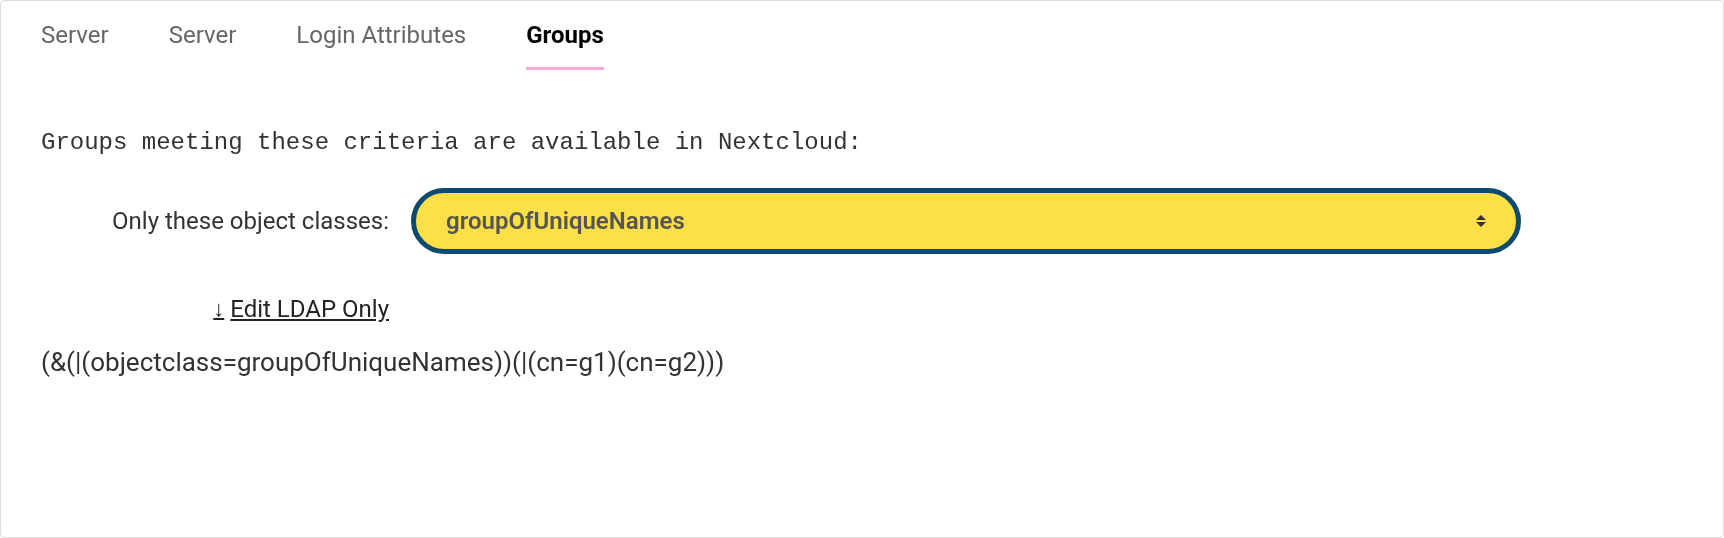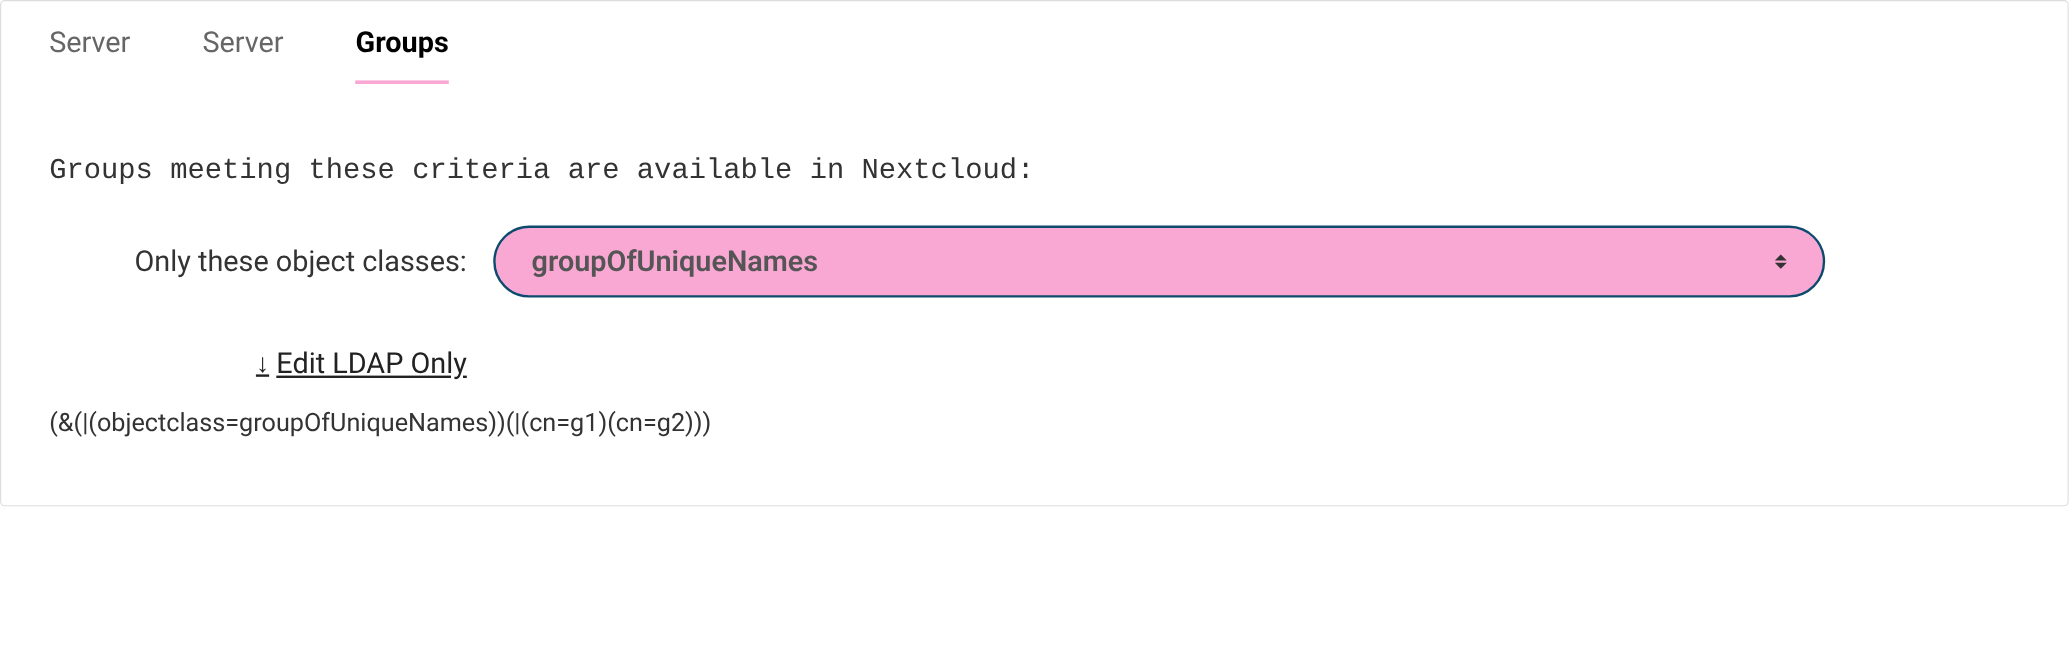--- a/index.html
+++ b/index.html
@@ -5,21 +5,21 @@
     * { box-sizing: border-box; margin: 0; padding: 0; }
     body {
       font-family: -apple-system, BlinkMacSystemFont, "Segoe UI", Roboto, "Helvetica Neue", Arial, sans-serif;
       background: #fff;
       color: #222;
     }
     .panel {
       border: 1px solid #ddd;
       border-radius: 4px;
       width: 1724px;
-      height: 422px;
+      height: 538px;
       padding: 0;
       position: relative;
     }
     .tabs {
       display: flex;
       gap: 60px;
       padding: 20px 40px 0 40px;
     }
     .tab {
       font-size: 24px;
@@ -59,27 +59,27 @@
     }
     .field-col {
       flex: 1;
       max-width: 1110px;
     }
     .select-pill {
       position: relative;
       display: flex;
       align-items: center;
       justify-content: space-between;
-      border: 2px solid #0c4a6e;
+      border: 5px solid #0c4a6e;
       border-radius: 36px;
       padding: 14px 30px;
       font-size: 24px;
       font-weight: 600;
       color: #555;
-      background: #f9a8d4;
+      background: #fde047;
       cursor: pointer;
       width: 100%;
     }
     .select-pill .caret {
       font-size: 14px;
       line-height: 10px;
       color: #333;
       display: flex;
       flex-direction: column;
       align-items: center;
@@ -103,21 +103,21 @@
       cursor: pointer;
       display: inline-flex;
       align-items: center;
       gap: 6px;
       font-weight: 400;
     }
     .arrow-down {
       font-size: 22px;
     }
     .filter-value {
-      font-size: 21px;
+      font-size: 26px;
       color: #333;
       font-weight: 400;
     }
     .row.link-row {
       margin-bottom: 24px;
       margin-top: 30px;
     }
     .row.link-row .label-col {
       width: auto;
       min-width: 370px;
@@ -126,20 +126,21 @@
       margin-bottom: 0;
     }
   </style>
 </head>
 <body>
 
 <div class="panel">
   <div class="tabs">
     <div class="tab">Server</div>
     <div class="tab">Server</div>
+    <div class="tab">Login Attributes</div>
     <div class="tab active">Groups</div>
   </div>
 
   <div class="content">
     <p class="intro">Groups meeting these criteria are available in Nextcloud:</p>
 
     <div class="row">
       <div class="label-col">Only these object classes:</div>
       <div class="field-col">
         <div class="select-pill">

